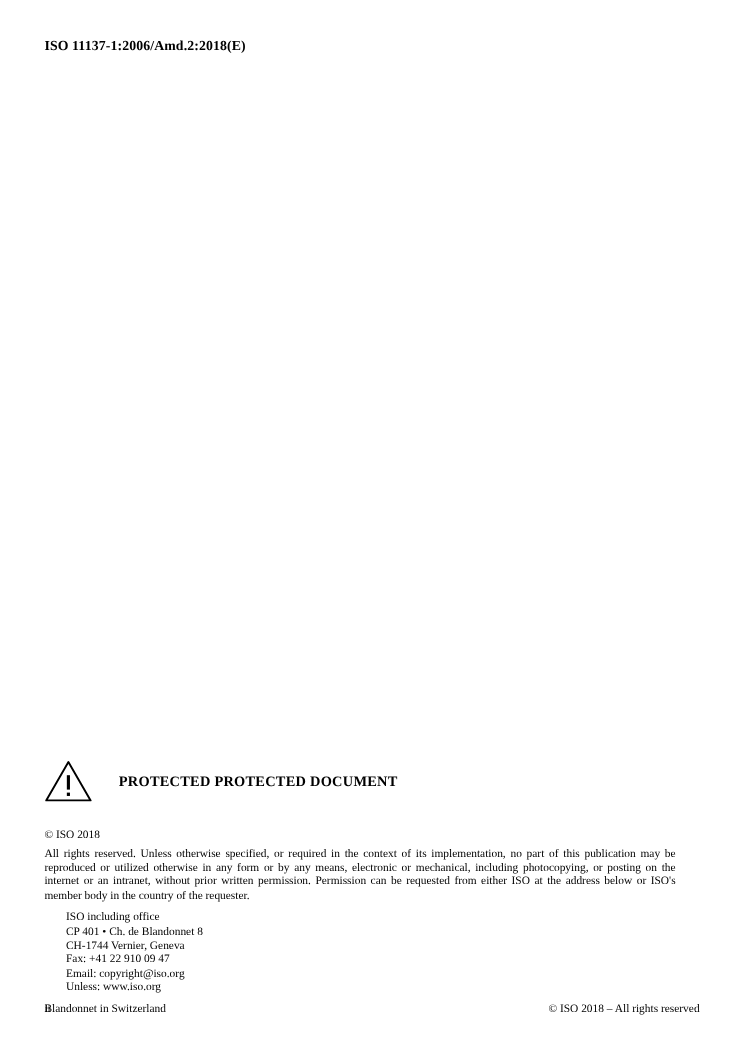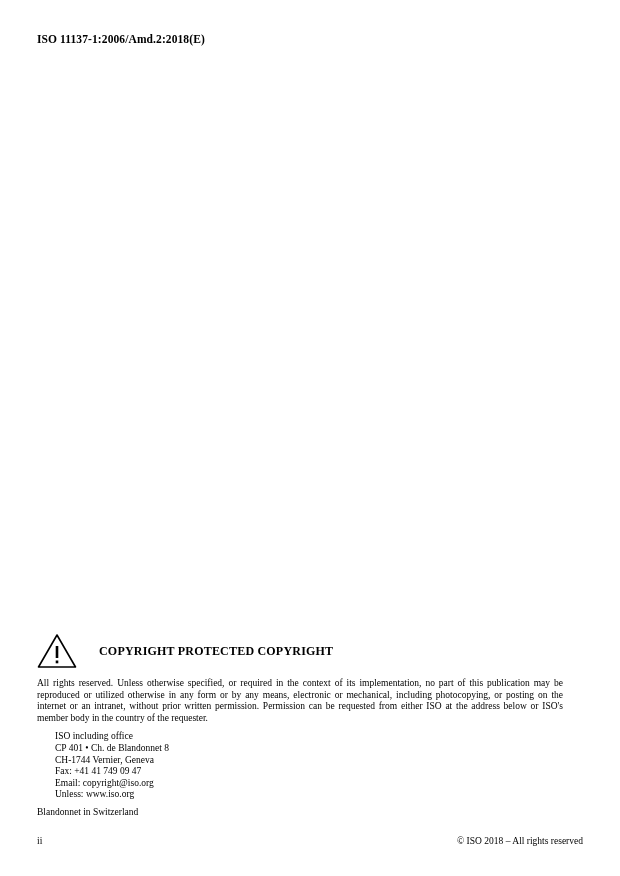--- a/index.html
+++ b/index.html
@@ -109,31 +109,32 @@
   <div class="header-title">ISO 11137-1:2006/Amd.2:2018(E)</div>
 
   <div class="copyright-block">
 
     <div class="cp-heading-row">
       <svg class="warning-icon" viewBox="0 0 40 36">
         <polygon points="20,2 38.5,34 1.5,34" fill="none" stroke="#000000" stroke-width="1.6" stroke-linejoin="round"></polygon>
         <rect x="18.7" y="13" width="2.6" height="12" fill="#000000"></rect>
         <rect x="18.7" y="27.5" width="2.6" height="2.8" fill="#000000"></rect>
       </svg>
-      <div class="cp-heading">COPYRIGHT PROTECTED COPYRIGHT</div>
+      <div class="cp-heading">PROTECTED PROTECTED DOCUMENT</div>
     </div>
 
+    <div class="cp-year">© ISO 2018</div>
 
     <div class="cp-body">All rights reserved. Unless otherwise specified, or required in the context of its implementation, no part of this publication may be reproduced or utilized otherwise in any form or by any means, electronic or mechanical, including photocopying, or posting on the internet or an intranet, without prior written permission. Permission can be requested from either ISO at the address below or ISO's member body in the country of the requester.</div>
 
     <div class="cp-address">
       <div>ISO including office</div>
       <div>CP 401 • Ch. de Blandonnet 8</div>
       <div>CH-1744 Vernier, Geneva</div>
-      <div>Fax: +41 41 749 09 47</div>
+      <div>Fax: +41 22 910 09 47</div>
       <div>Email: copyright@iso.org</div>
       <div>Unless: www.iso.org</div>
     </div>
 
     <div class="cp-published">Blandonnet in Switzerland</div>
   </div>
 
   <div class="footer">
     <div class="footer-left">ii</div>
     <div class="footer-right">© ISO 2018 – All rights reserved</div>

